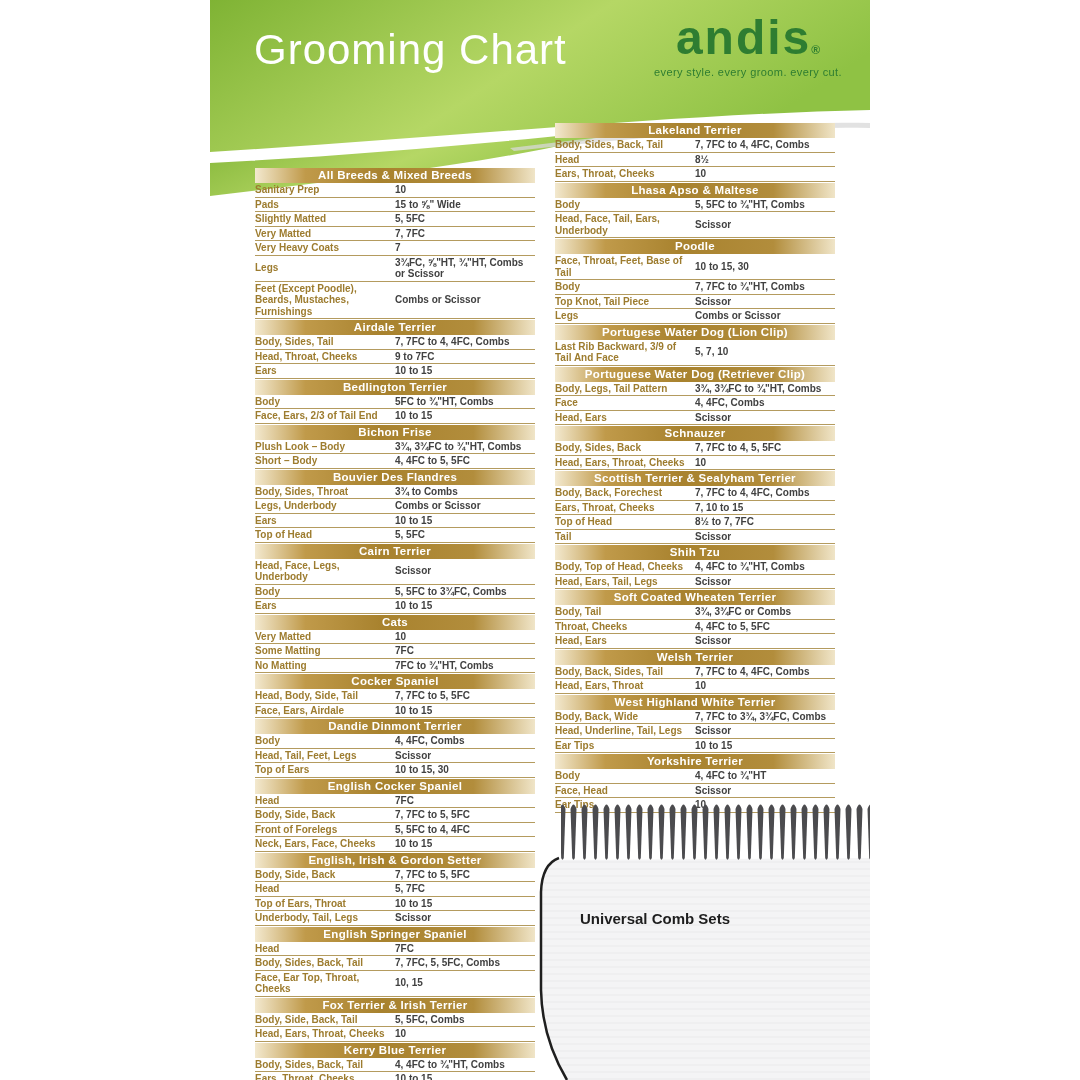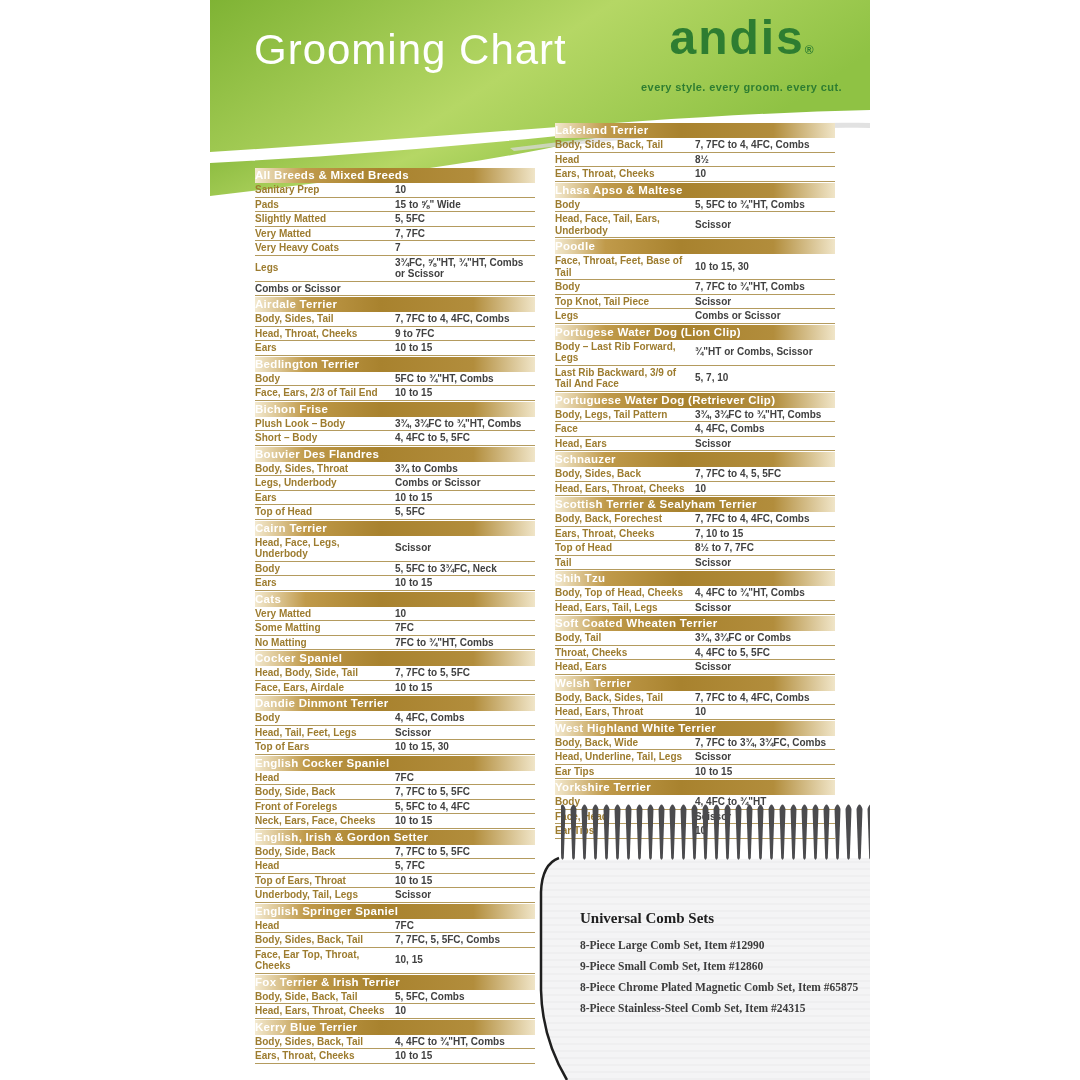--- a/index.html
+++ b/index.html
@@ -7,37 +7,37 @@
         font-family:"Liberation Sans", sans-serif;}
   .content{position:absolute;left:210px;top:0;width:660px;height:1080px;}
 
   
   .header-svg{position:absolute;left:0;top:0;}
   .header-title{position:absolute;left:44px;top:26px;font-size:42px;font-weight:400;
         color:#ffffff;letter-spacing:1px;}
   .brand{position:absolute;right:28px;top:14px;text-align:center;color:#2e7d31;}
   .brand-word{font-size:48px;font-weight:bold;letter-spacing:2px;line-height:1;}
   .brand-word .reg{font-size:12px;vertical-align:baseline;letter-spacing:0;}
-  .brand-tagline{font-size:11px;font-weight:bold;letter-spacing:0.4px;margin-top:19px;color:#2e7d31;}
+  .brand-tagline{font-size:11px;font-weight:normal;letter-spacing:0.4px;margin-top:4px;color:#2e7d31;}
 
   
   .col{position:absolute;width:280px;}
   .col-left{left:45px;top:167px;}
   .col-right{left:345px;top:122px;}
 
-  .sec-header{height:15px;line-height:15px;margin-top:1px;text-align:left;color:#ffffff;
+  .sec-header{height:15px;line-height:15px;margin-top:1px;text-align:center;color:#ffffff;
         font-size:11.5px;font-weight:600;letter-spacing:0.3px;
         background:linear-gradient(90deg,#f3e9cf 0%,#c09a4a 18%,#a8822e 45%,#b28d3c 78%,#f0e5c8 100%);}
   .row{display:flex;align-items:center;padding:1px 0;border-bottom:1px solid #b49b5e;}
   .row .label{flex:0 0 136px;padding-right:4px;font-size:10px;line-height:11.5px;
         font-weight:bold;color:#9d7c2f;}
   .row .value{flex:1;font-size:10px;line-height:11.5px;font-weight:bold;color:#414141;}
 
   
-  .blade{position:absolute;left:325px;top:800px;width:335px;height:280px;font-family:Liberation Serif, serif;}
+  .blade{position:absolute;left:325px;top:800px;width:335px;height:280px;}
   .blade-svg{position:absolute;left:0;top:0;}
   .combsets{position:absolute;left:45px;top:110px;width:285px;}
   .combsets-title{font-size:15px;font-weight:bold;color:#1e1e1e;margin-bottom:12px;}
   .combsets ul{list-style:none;margin:0;padding:0;}
   .combsets li{font-size:11.5px;font-weight:bold;color:#3c3c3c;margin-bottom:9px;}
 </style>
 </head>
 <body>
 
 <div class="page">
@@ -83,20 +83,21 @@
         </div>
         <div class="row">
           <div class="label">Very Heavy Coats</div>
           <div class="value">7</div>
         </div>
         <div class="row">
           <div class="label">Legs</div>
           <div class="value">3¾FC, ⅝"HT, ¾"HT, Combs or Scissor</div>
         </div>
         <div class="row">
+          <div class="label">Feet (Except Poodle), Beards, Mustaches, Furnishings</div>
           <div class="value">Combs or Scissor</div>
         </div>
         <div class="sec-header">Airdale Terrier</div>
         <div class="row">
           <div class="label">Body, Sides, Tail</div>
           <div class="value">7, 7FC to 4, 4FC, Combs</div>
         </div>
         <div class="row">
           <div class="label">Head, Throat, Cheeks</div>
           <div class="value">9 to 7FC</div>
@@ -140,21 +141,21 @@
           <div class="label">Top of Head</div>
           <div class="value">5, 5FC</div>
         </div>
         <div class="sec-header">Cairn Terrier</div>
         <div class="row">
           <div class="label">Head, Face, Legs, Underbody</div>
           <div class="value">Scissor</div>
         </div>
         <div class="row">
           <div class="label">Body</div>
-          <div class="value">5, 5FC to 3¾FC, Neck</div>
+          <div class="value">5, 5FC to 3¾FC, Combs</div>
         </div>
         <div class="row">
           <div class="label">Ears</div>
           <div class="value">10 to 15</div>
         </div>
         <div class="sec-header">Cats</div>
         <div class="row">
           <div class="label">Very Matted</div>
           <div class="value">10</div>
         </div>
@@ -288,24 +289,20 @@
         </div>
         <div class="row">
           <div class="label">Top Knot, Tail Piece</div>
           <div class="value">Scissor</div>
         </div>
         <div class="row">
           <div class="label">Legs</div>
           <div class="value">Combs or Scissor</div>
         </div>
         <div class="sec-header">Portugese Water Dog (Lion Clip)</div>
-        <div class="row">
-          <div class="label">Body – Last Rib Forward, Legs</div>
-          <div class="value">¾"HT or Combs, Scissor</div>
-        </div>
         <div class="row">
           <div class="label">Last Rib Backward, 3/9 of Tail And Face</div>
           <div class="value">5, 7, 10</div>
         </div>
         <div class="sec-header">Portuguese Water Dog (Retriever Clip)</div>
         <div class="row">
           <div class="label">Body, Legs, Tail Pattern</div>
           <div class="value">3¾, 3¾FC to ¾"HT, Combs</div>
         </div>
         <div class="row">
@@ -414,23 +411,17 @@
         </defs>
 
         <path d="M24,60 L335,58 L335,280 L30,280 Q7,236 6,190 L6,92 Q7,66 24,60 Z" fill="url(#brush)"></path>
 
         <rect x="26" y="4" width="309" height="60" fill="url(#teeth)"></rect>
 
         <path d="M24,58 Q7,64 6,92 L6,190 Q7,238 32,280" fill="none" stroke="#1f1f1f" stroke-width="2.5"></path>
       </svg>
       <div class="combsets">
         <div class="combsets-title">Universal Comb Sets</div>
-        <ul id="combset-list">
-            <li>8-Piece Large Comb Set, Item #12990</li>
-            <li>9-Piece Small Comb Set, Item #12860</li>
-            <li>8-Piece Chrome Plated Magnetic Comb Set, Item #65875</li>
-            <li>8-Piece Stainless-Steel Comb Set, Item #24315</li>
-          </ul>
       </div>
     </div>
 
   </div>
 </div>
 
 </body></html>

